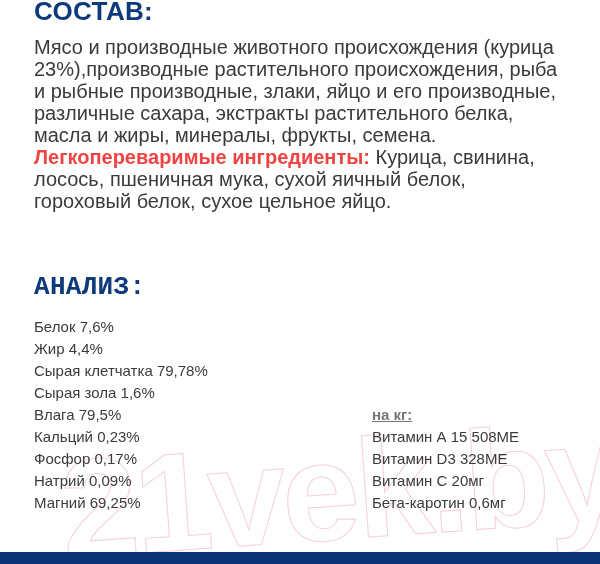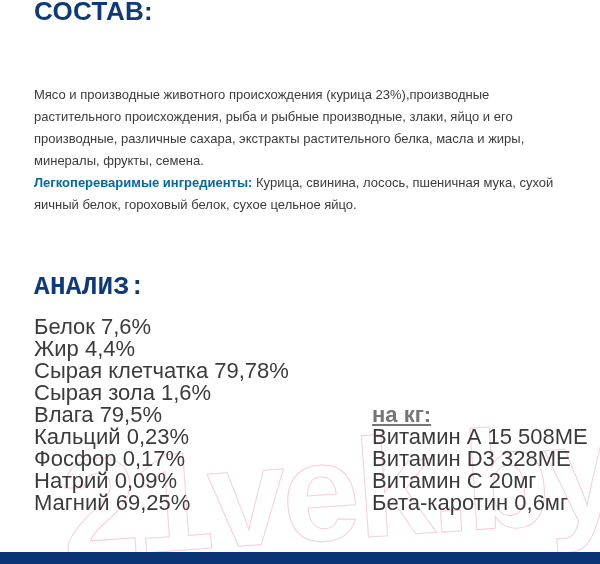--- a/index.html
+++ b/index.html
@@ -1,23 +1,23 @@
 <!DOCTYPE html>
 <html><head>
 <meta charset="utf-8">
 <style>
   html, body { margin:0; padding:0; }
   body { width:600px; height:564px; background:#ffffff; position:relative; overflow:hidden;
          font-family:"Liberation Sans", "DejaVu Sans", sans-serif; color:#3b3b3b; }
   .title { position:absolute; left:34px; font-weight:bold; font-size:26px; color:#0e3a7c; letter-spacing:0.3px; }
   #t1 { top:-4px; }
   #t2 { top:272px;font-family:Liberation Mono, monospace; }
-  .comp { position:absolute; left:34px; top:36px; width:530px; font-size:13px; line-height:22px;margin-top:48px; }
-  .comp .lbl { font-weight:bold; color:#0369a1; }
-  .list { position:absolute; font-size:22px; line-height:22px; }
+  .comp { position:absolute; left:34px; top:36px; width:530px; font-size:20px; line-height:22px; }
+  .comp .lbl { font-weight:bold; color:#ef4444; }
+  .list { position:absolute; font-size:15px; line-height:22px; }
   #left { left:34px; top:316px; }
   #right { left:372px; top:404px; }
   .hdr { font-weight:bold; color:#767676;text-decoration:underline; }
   .bar { position:absolute; left:0; right:0; top:552px; height:12px; }
   .wm { position:absolute; left:60px; top:410px; font-size:140px; font-weight:bold; color:transparent;
         -webkit-text-stroke:1px #f4c4d0; opacity:0.8; transform:rotate(-4deg); letter-spacing:-4px; }
 </style>
 </head>
 <body>
 

